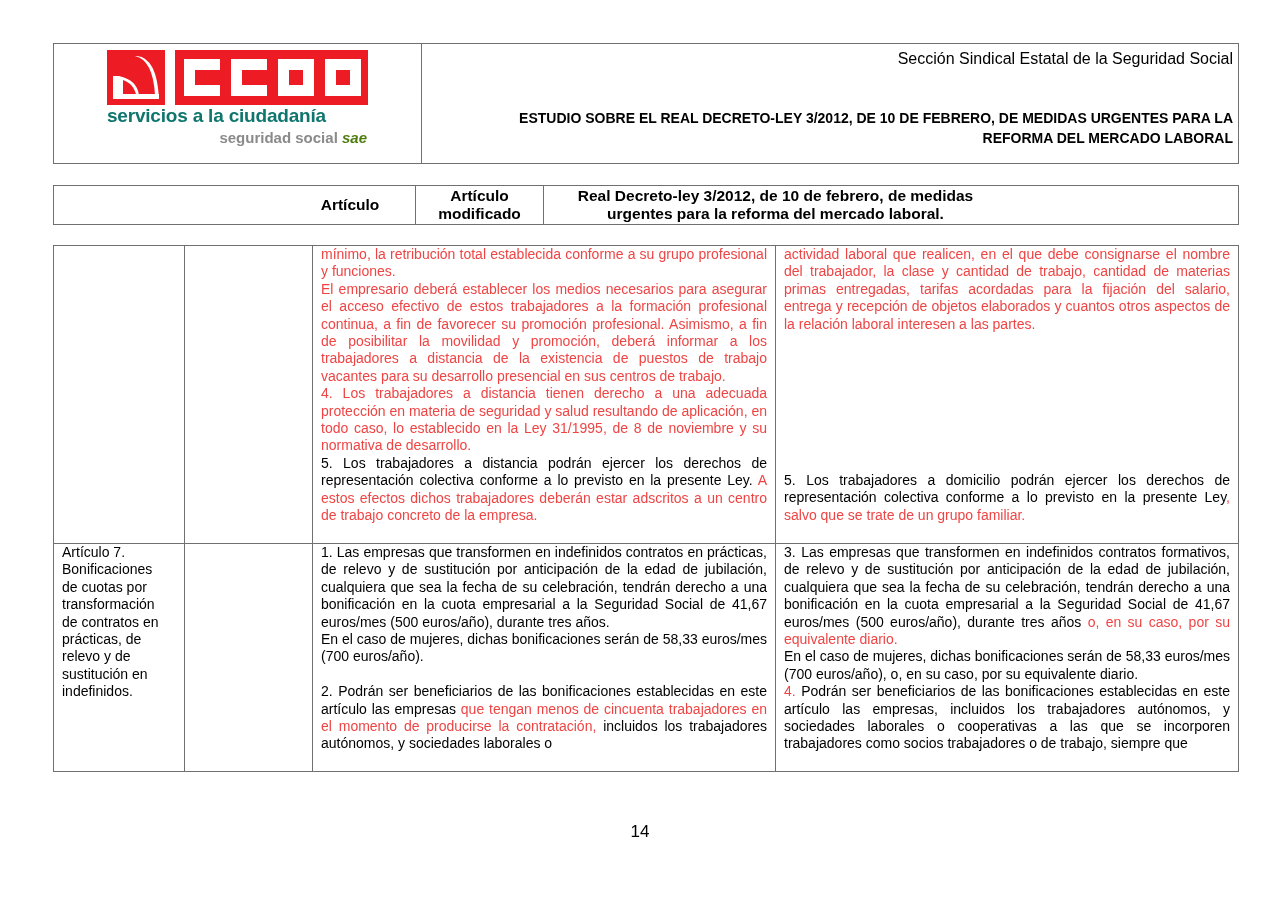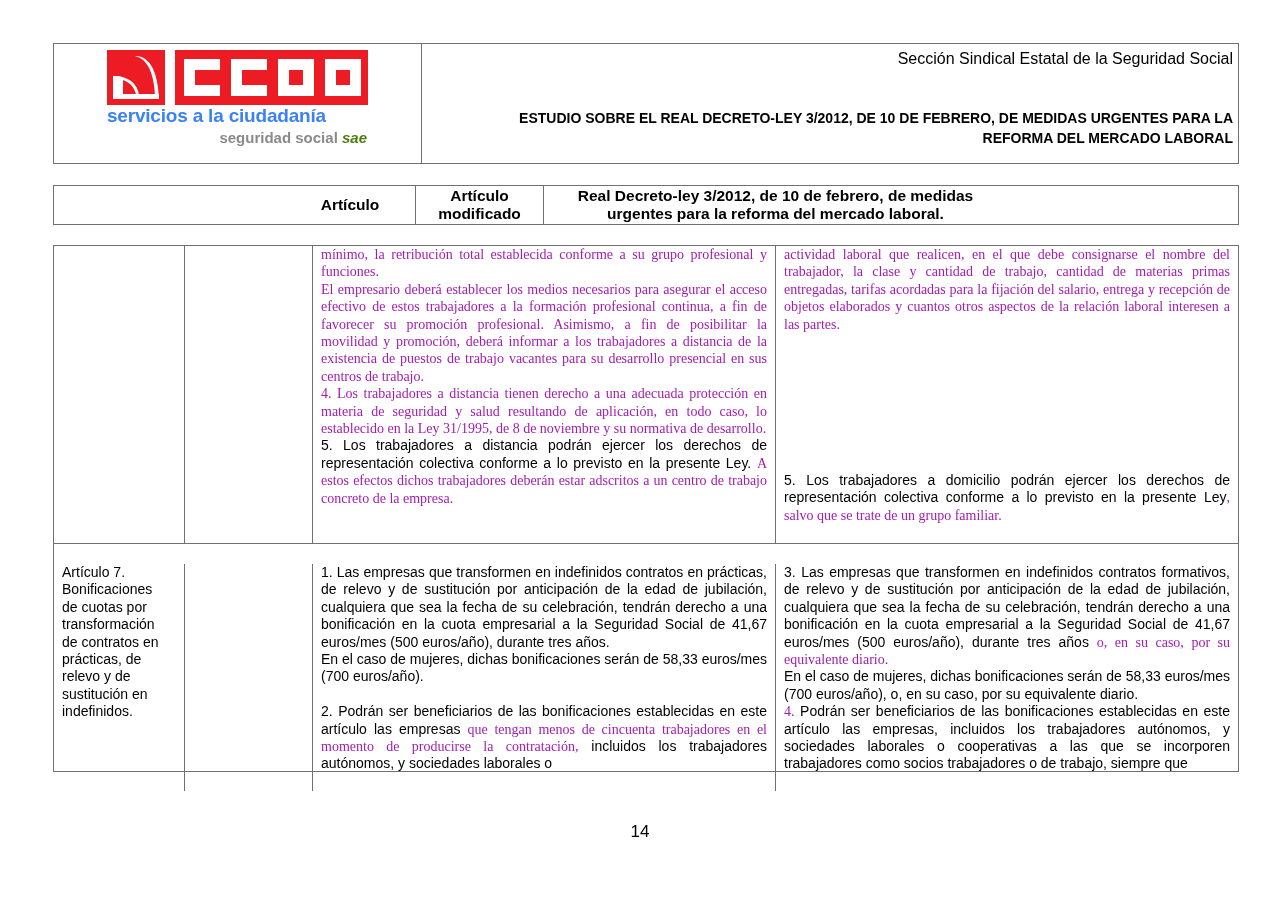--- a/index.html
+++ b/index.html
@@ -1,36 +1,36 @@
 <!DOCTYPE html>
 <html><head>
   <meta charset="utf-8">
   <style>
     html, body { margin: 0; padding: 0; background: #ffffff; }
     body { width: 1280px; height: 906px; position: relative; overflow: hidden;
            font-family: "Liberation Sans", sans-serif; color: #000; }
-    .red { color: #a21caf; font-family: Liberation Serif, serif; }
+    .red { color: #ef4444; }
 
     
     .header-box { position: absolute; left: 53px; top: 43px; width: 1186px; height: 121px;
                   border: 1px solid #707070; box-sizing: border-box; display: flex; }
     .logo-cell { width: 367px; border-right: 1px solid #707070; position: relative; }
     .title-cell { flex: 1; position: relative; }
     .section-title { position: absolute; right: 5px; top: 6px; font-size: 16px; font-weight: normal; }
     .study-title { position: absolute; right: 5px; top: 64px; font-size: 14px; font-weight: bold;
                    text-align: right; line-height: 20px; width: 790px; }
 
     
     .logo-mark { position: absolute; left: 53px; top: 6px; width: 58px; height: 55px; background: #ed1c24; }
     .logo-mark svg { display: block; }
     .logo-band { position: absolute; left: 121px; top: 6px; width: 193px; height: 55px; background: #ed1c24; }
     .letter { position: absolute; top: 9px; width: 36px; height: 37px; background: #fff; }
     .letter .hole { position: absolute; left: 11px; top: 11px; width: 14px; height: 15px; background: #ed1c24; }
     .letter .gap { position: absolute; right: 0; top: 11px; width: 25px; height: 15px; background: #ed1c24; }
-    .logo-line1 { position: absolute; left: 53px; top: 61px; font-size: 19px; font-weight: bold; color: #3b82f6;
+    .logo-line1 { position: absolute; left: 53px; top: 61px; font-size: 19px; font-weight: bold; color: #0f766e;
                   letter-spacing: -0.2px; }
     .logo-line2 { position: absolute; right: 54px; top: 85px; font-size: 15px; font-weight: bold; color: #8a8a8a; }
     .logo-line2 .sae { color: #4d7c0f; font-style: italic; }
 
     
     .col-header { position: absolute; left: 53px; top: 185px; width: 1186px; height: 40px;
                   border: 1px solid #707070; box-sizing: border-box; display: flex; justify-content: center; }
     .col-header > div { border-right: 1px solid #707070; display: flex; align-items: center;
                         justify-content: center; text-align: center; font-weight: bold; font-size: 15.5px;
                         line-height: 18px; box-sizing: border-box; }
@@ -38,21 +38,21 @@
 
     .c1 { width: 131px; }
     .c2 { width: 128px; }
     .c3 { width: 463px; }
     .c4 { flex: 1; }
 
     
     .main-table { position: absolute; left: 53px; top: 245px; width: 1186px; height: 527px;
                   border: 1px solid #707070; box-sizing: border-box; border-bottom: 1px solid #707070; }
     .row { display: flex; border-bottom: 1px solid #707070; box-sizing: border-box; }
-    .row:last-child { border-bottom: none; margin-top: 20px; }
+    .row:last-child { border-bottom: none; }
     .row > div { border-right: 1px solid #707070; box-sizing: border-box; font-size: 14px; line-height: 17.4px; }
     .row > div:last-child { border-right: none; }
     .row1 { height: 298px; }
     .row2 { height: 227px; overflow: hidden; }
     .cell-text { padding: 0 8px 0 8px; text-align: justify; }
     .c1 .cell-text { text-align: left; padding-left: 8px; }
     .para { margin: 0; }
     .spacer { height: 17.4px; }
 
     .page-number { position: absolute; left: 0; width: 1280px; top: 822px; text-align: center; font-size: 17px; }

